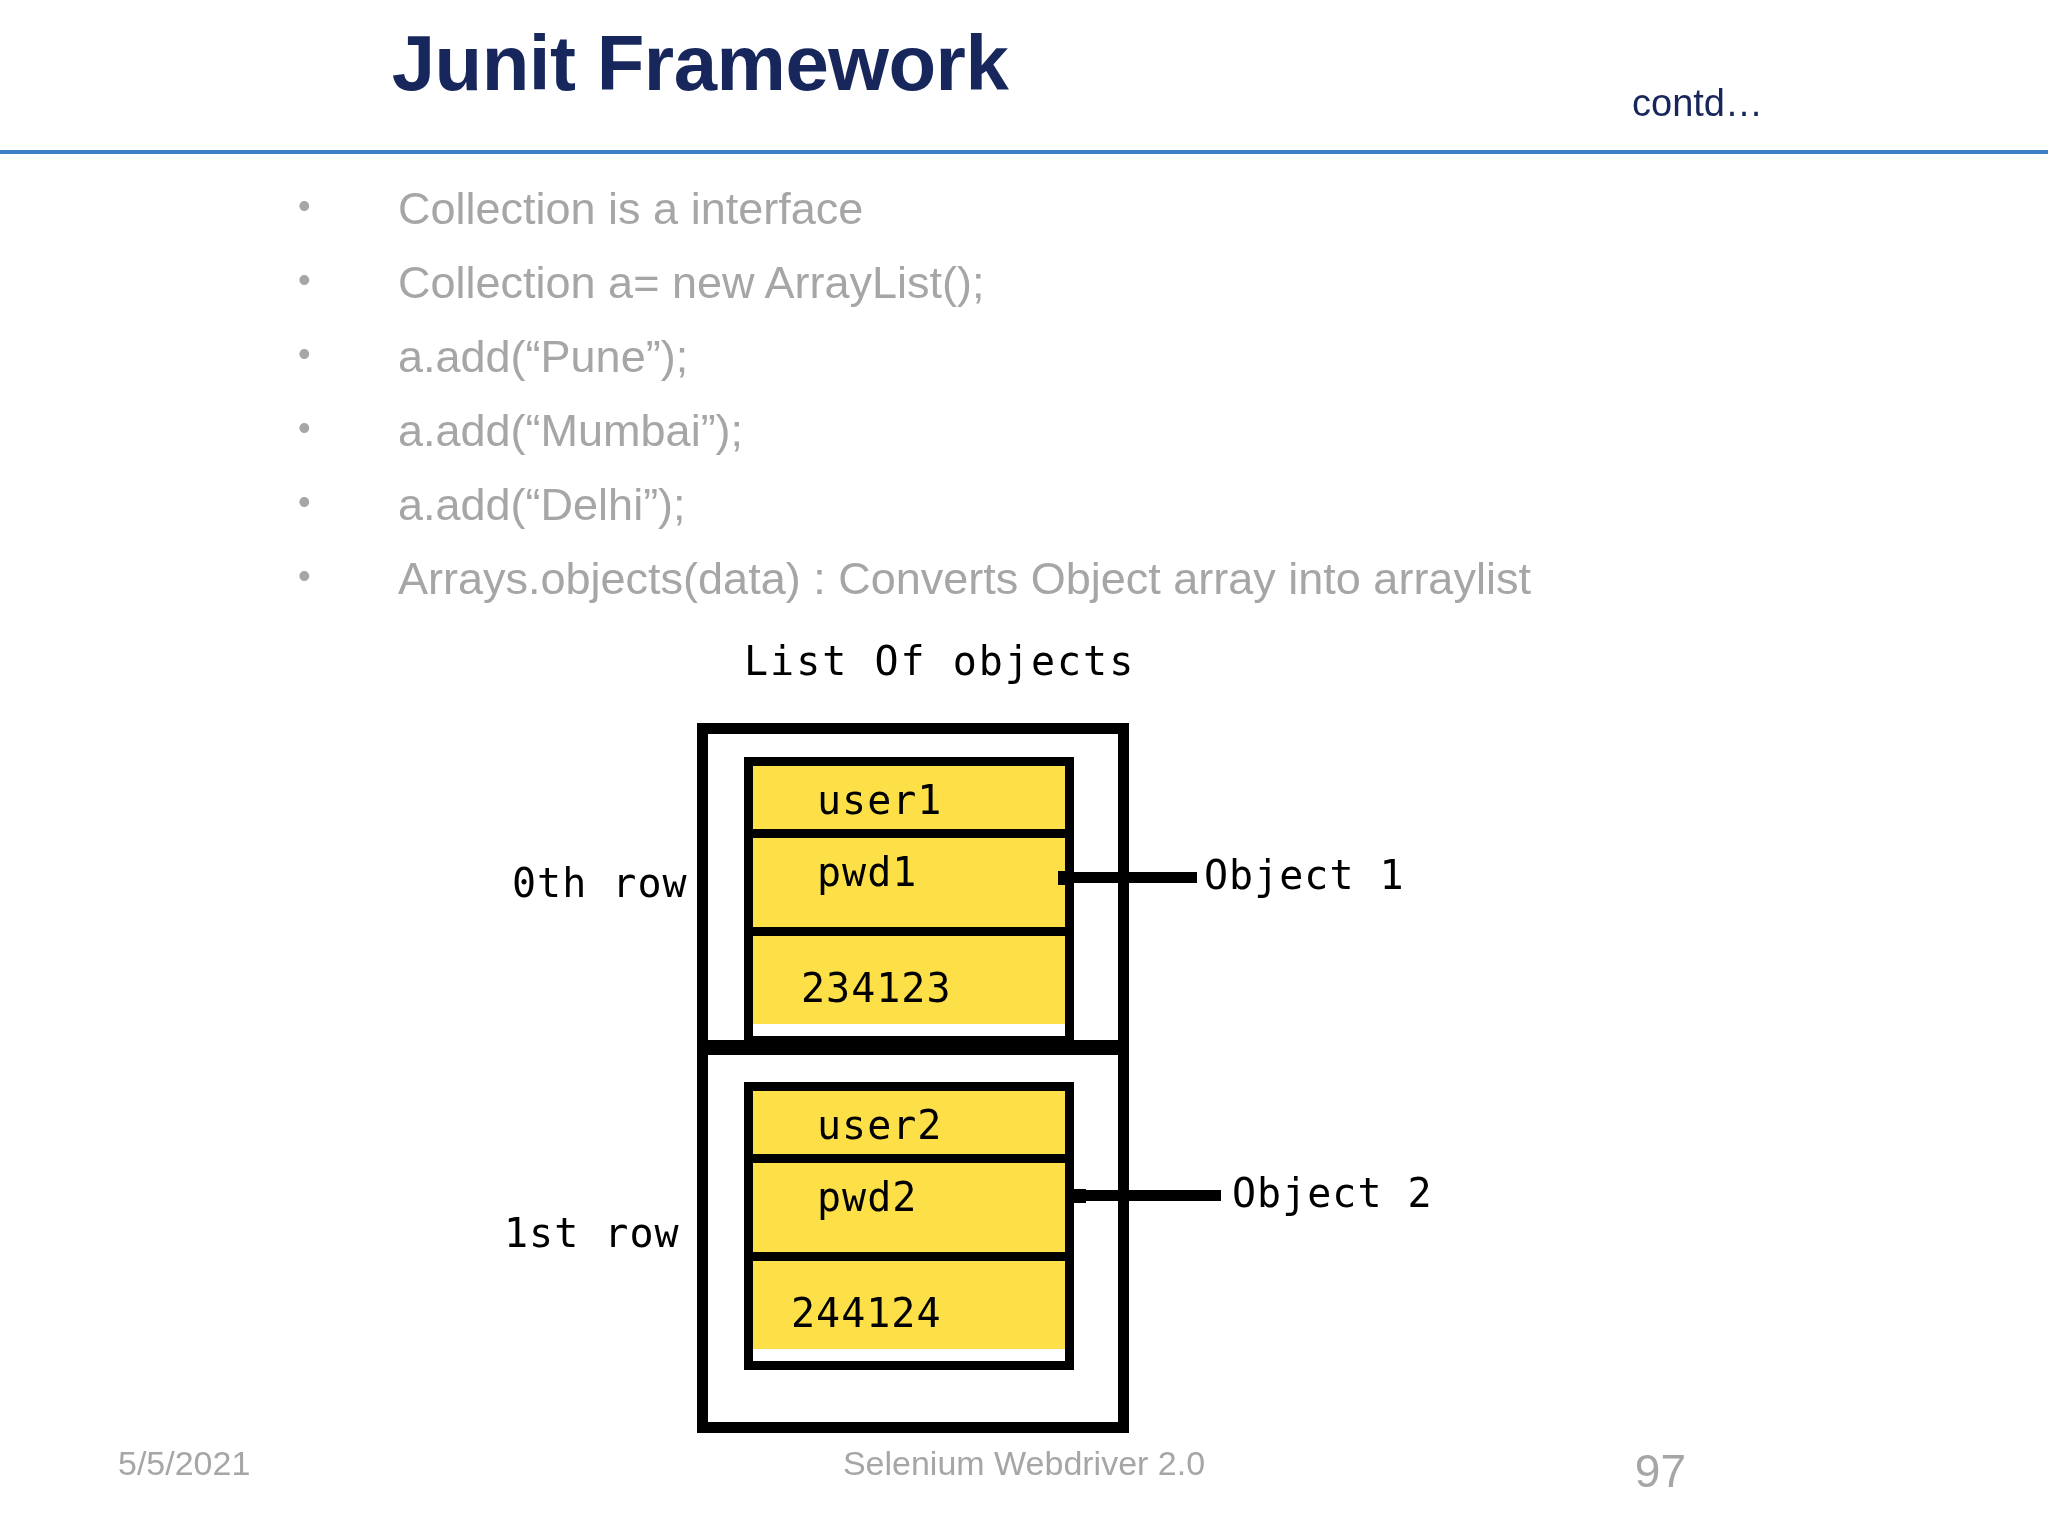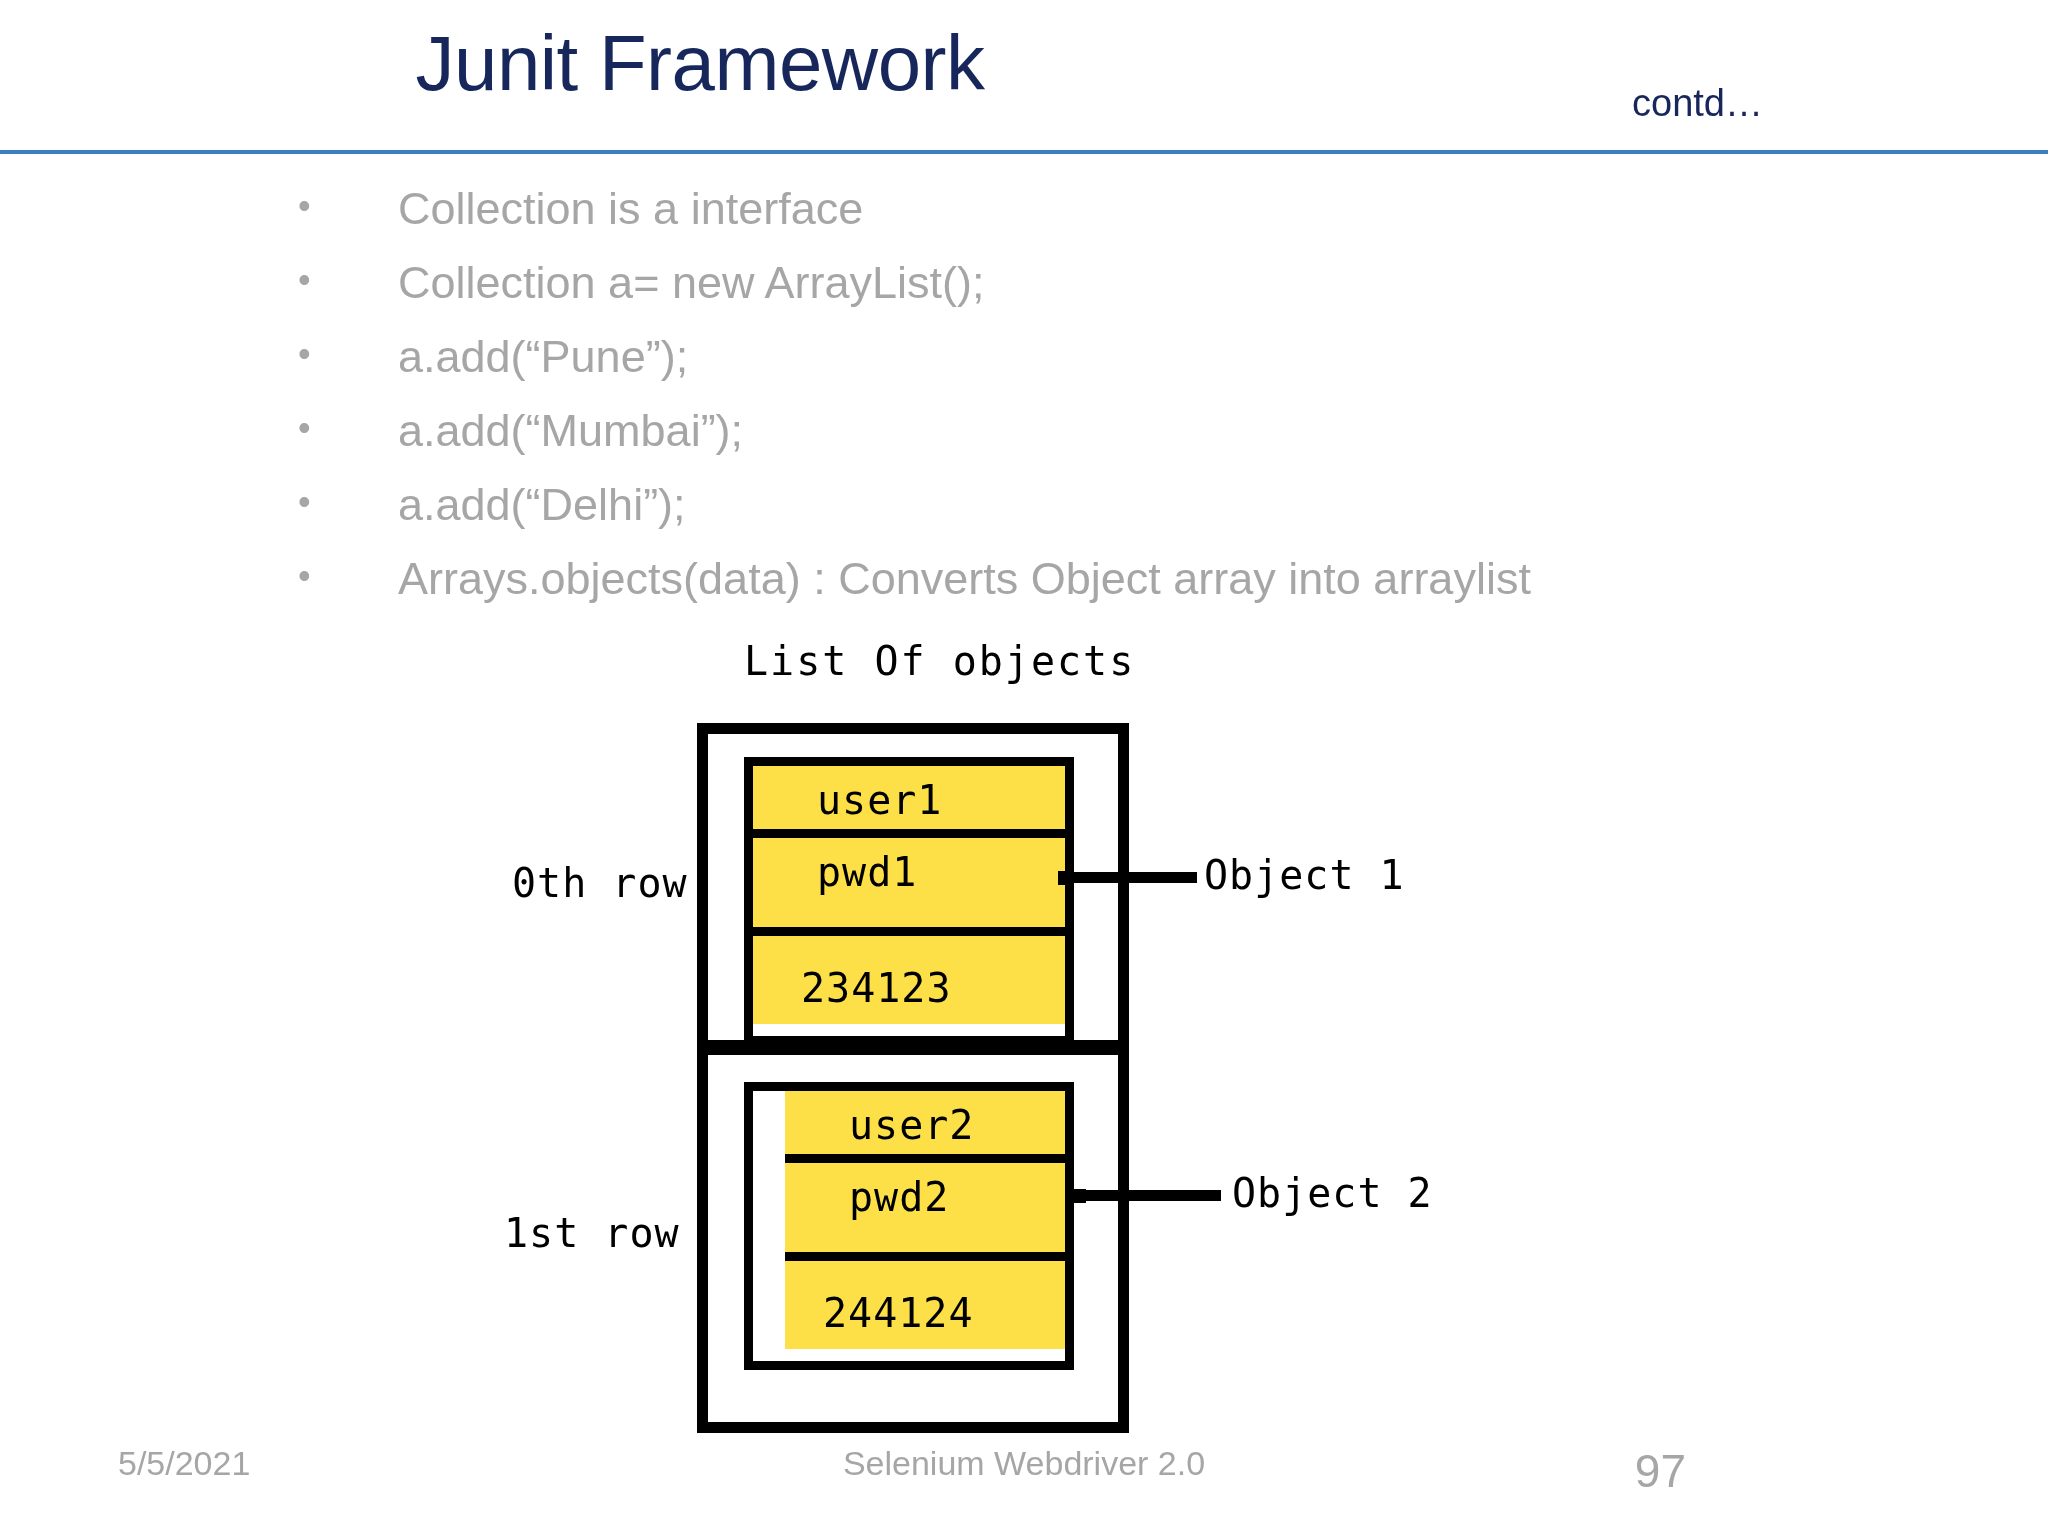--- a/index.html
+++ b/index.html
@@ -28,21 +28,21 @@
   .slide-title {
     position: absolute;
     left: 0;
     top: 24px;
     width: 1400px;
     text-align: center;
     font-size: 78px;
     line-height: 1.0;
     color: #17275c;
     font-family: "Liberation Sans", sans-serif;
-    font-weight: 400;
+    font-weight: 700;
     letter-spacing: -0.5px;
     white-space: nowrap;
   }
   .slide-contd {
     position: absolute;
     left: 1632px;
     top: 82px;
     font-size: 38px;
     color: #17275c;
     white-space: nowrap;
@@ -137,21 +137,21 @@
 
   
   .object-box {
     position: absolute;
     box-sizing: border-box;
     border: 9px solid #000000;
     background: #ffffff;
     width: 330px;
   }
   #object-box-1 { left: 744px; top: 757px; height: 288px; }
-  #object-box-2 { left: 744px; top: 1082px; height: 288px; padding-left: 32px; }
+  #object-box-2 { left: 744px; top: 1082px; height: 288px; }
 
   .object-cell {
     position: relative;
     box-sizing: border-box;
     background: #fde047;
   }
   .cell-a { height: 72px; border-bottom: 9px solid #000000; }
   .cell-b { height: 98px; border-bottom: 9px solid #000000; }
   .cell-c { height: 88px; }
 

